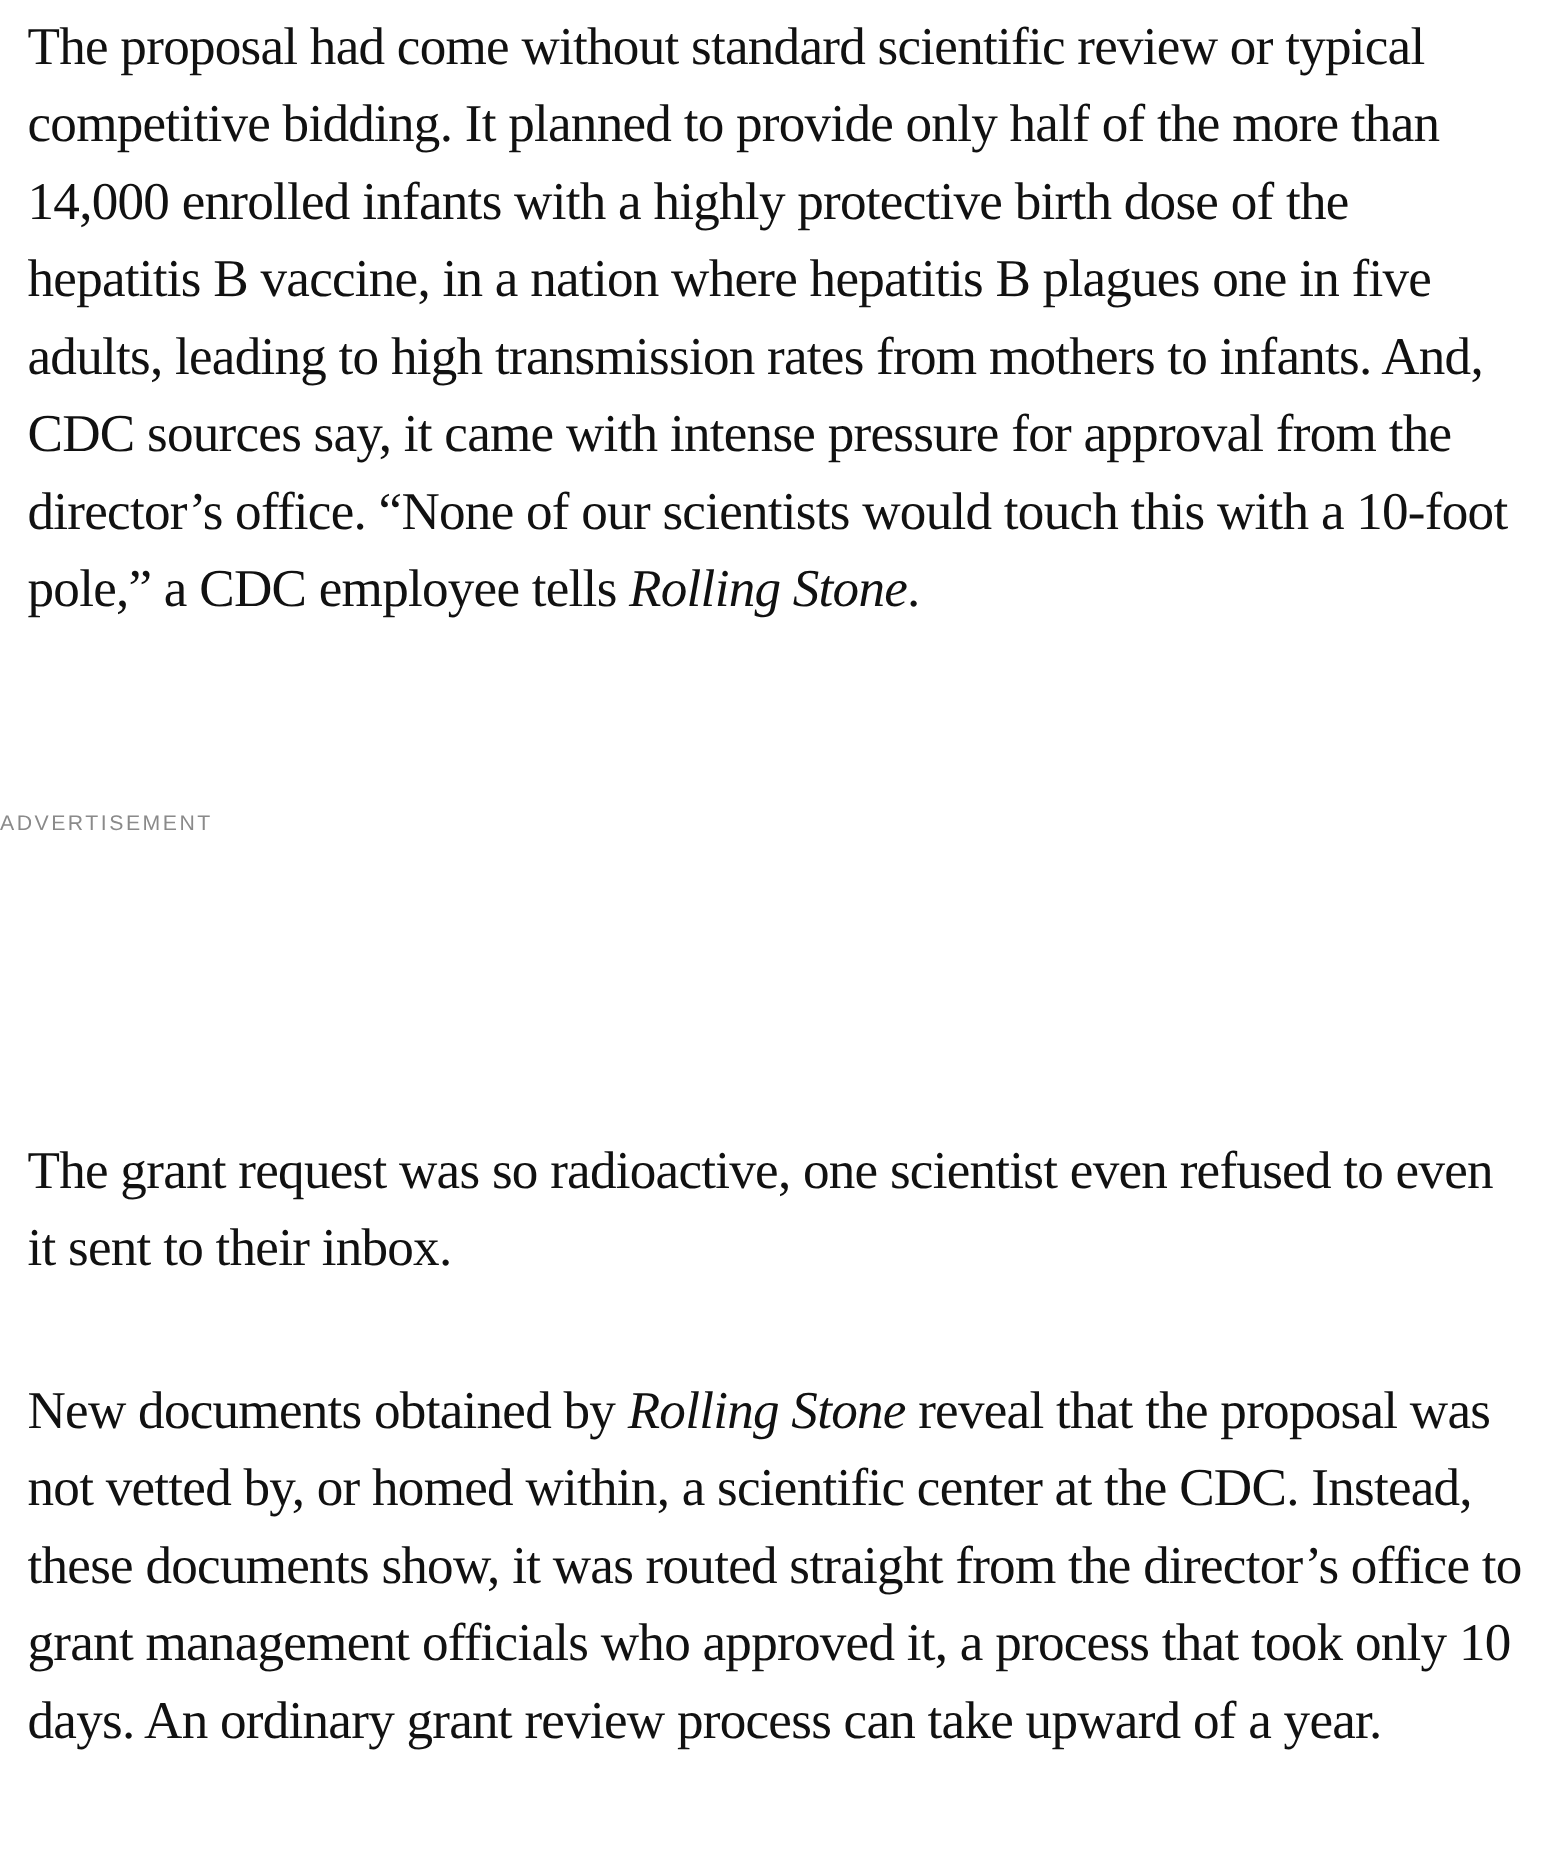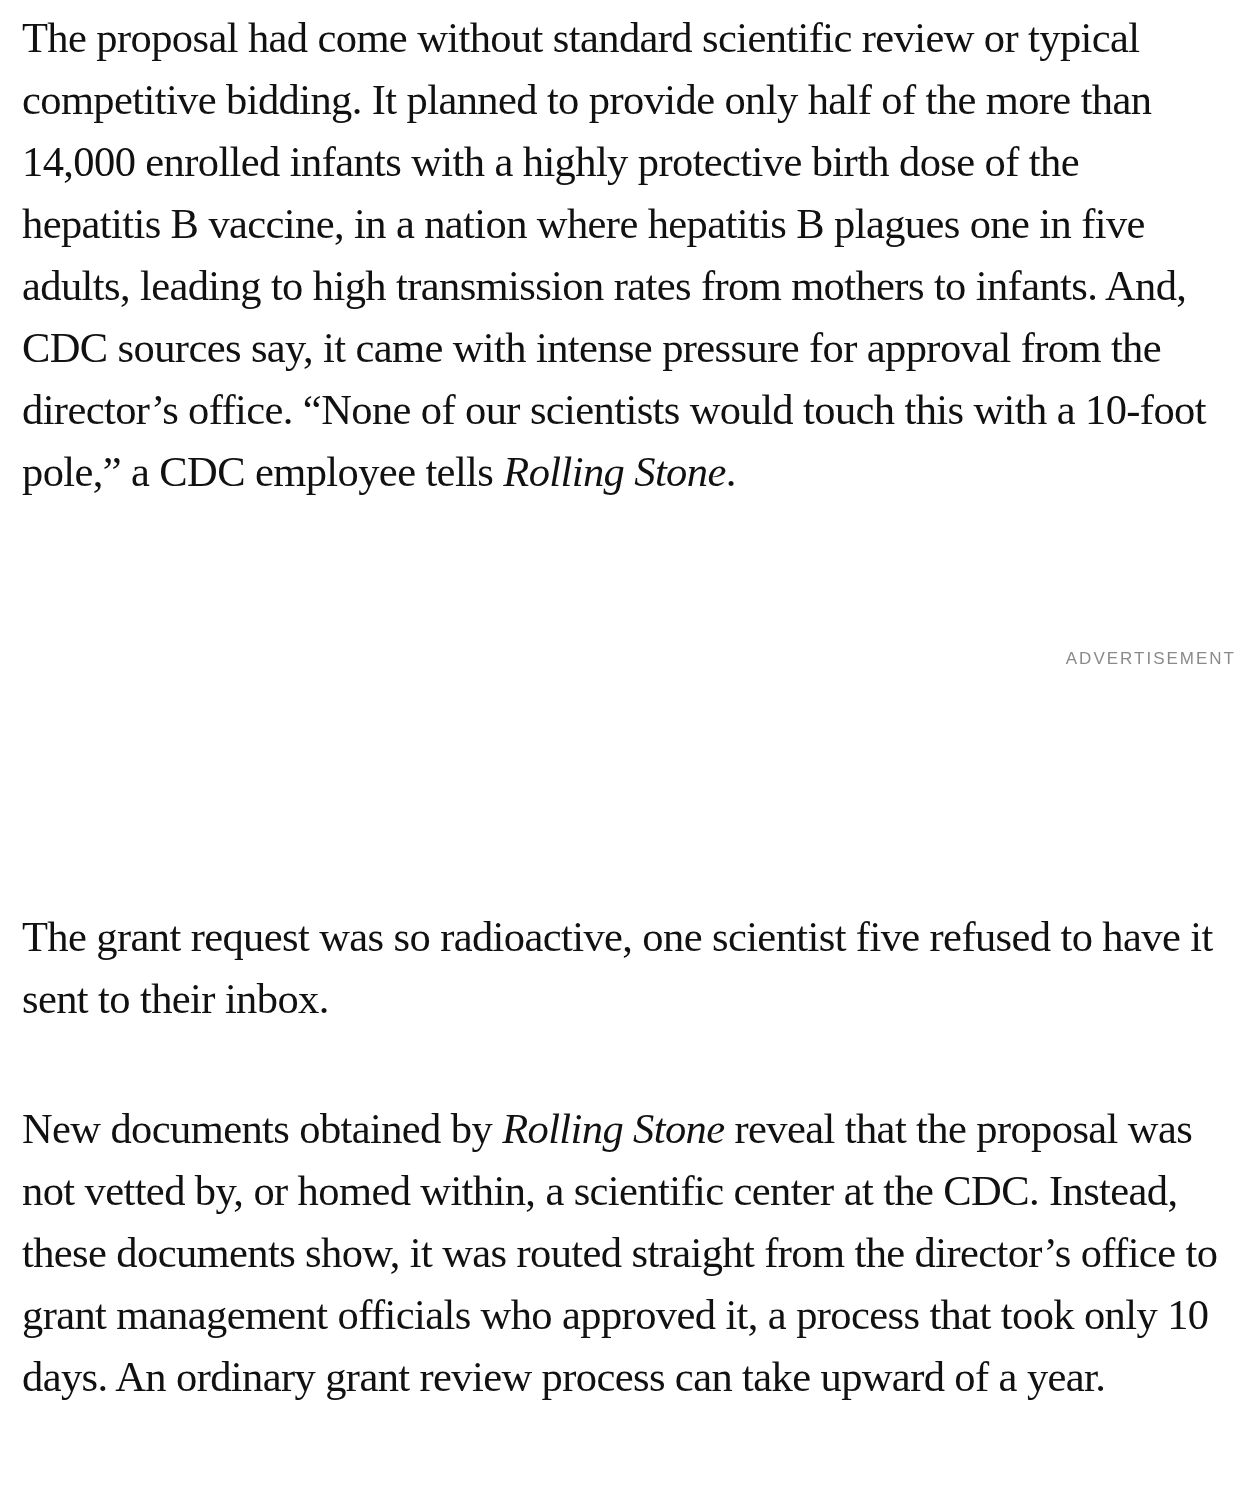--- a/index.html
+++ b/index.html
@@ -9,31 +9,31 @@
     position: absolute; left: 22px; width: 1200px;
     font-family: "Liberation Serif", "DejaVu Serif", serif;
     font-size: 42.5px; line-height: 62px; color: #111111;
     letter-spacing: -0.6px; margin: 0;
   }
   .para em { font-style: italic; }
   #p1 { top: 7px; }
   #p2 { top: 906px; }
   #p3 { top: 1098px; }
   .ad-label {
-    position: absolute; top: 649px; left: 0; width: 1236px; text-align: right;
+    position: absolute; top: 649px; left: 0; width: 1236px; text-align: left;
     font-family: "Liberation Sans", "DejaVu Sans", sans-serif;
     font-size: 17px; letter-spacing: 2px; color: #8a8a8a;
   }
   .ad-slot { position: absolute; top: 680px; left: 0; width: 1250px; height: 200px; }
 </style>
 </head>
 <body>
 
 <div class="article">
   <p class="para" id="p1"><span>The proposal had come without standard scientific review or typical competitive bidding. It planned to provide only half of the more than 14,000 enrolled infants with a highly protective birth dose of the hepatitis B vaccine, in a nation where hepatitis B plagues one in five adults, leading to high transmission rates from mothers to infants. And, CDC sources say, it came with intense pressure for approval from the director’s office. “None of our scientists would touch this with a 10-foot pole,” a CDC employee tells </span><em>Rolling Stone</em><span>.</span></p>
 
   <div class="ad-label">ADVERTISEMENT</div>
   <div class="ad-slot"></div>
 
-  <p class="para" id="p2"><span>The grant request was so radioactive, one scientist five refused to have it sent to their inbox.</span></p>
+  <p class="para" id="p2"><span>The grant request was so radioactive, one scientist even refused to even it sent to their inbox.</span></p>
 
   <p class="para" id="p3"><span>New documents obtained by </span><em>Rolling Stone</em><span> reveal that the proposal was not vetted by, or homed within, a scientific center at the CDC. Instead, these documents show, it was routed straight from the director’s office to grant management officials who approved it, a process that took only 10 days. An ordinary grant review process can take upward of a year.</span></p>
 </div>
 
 </body></html>

